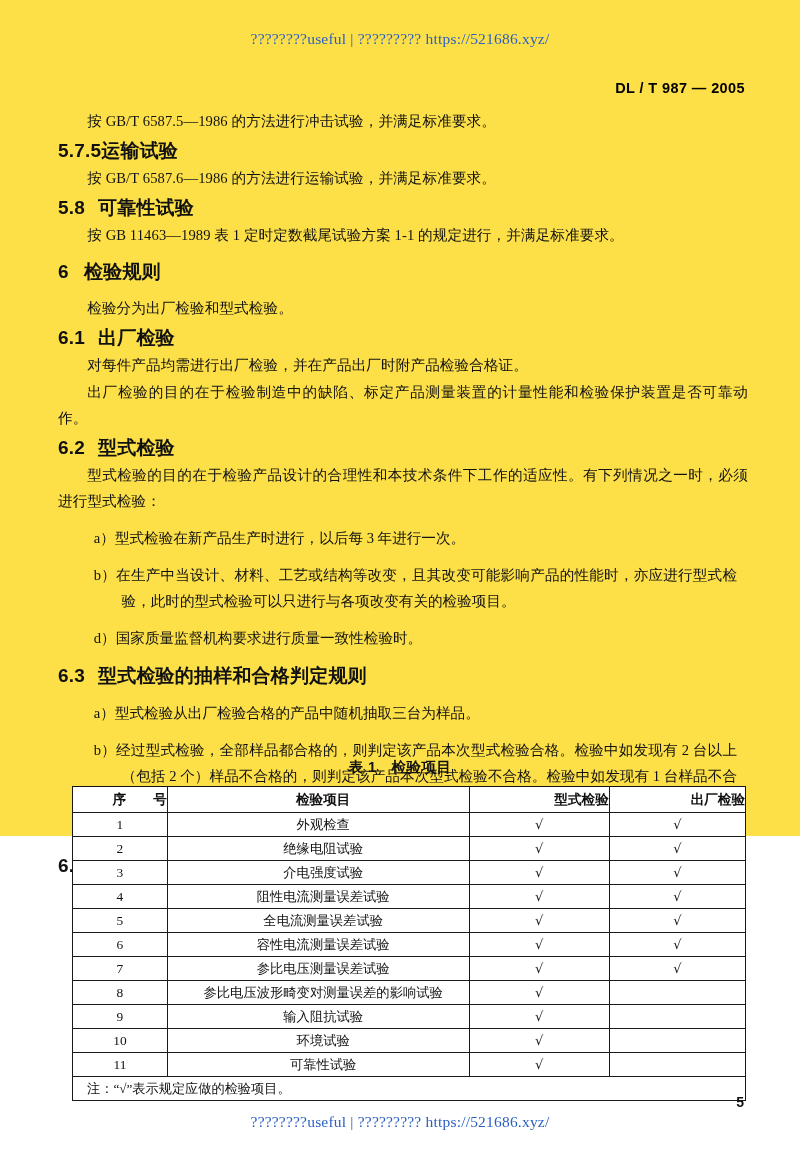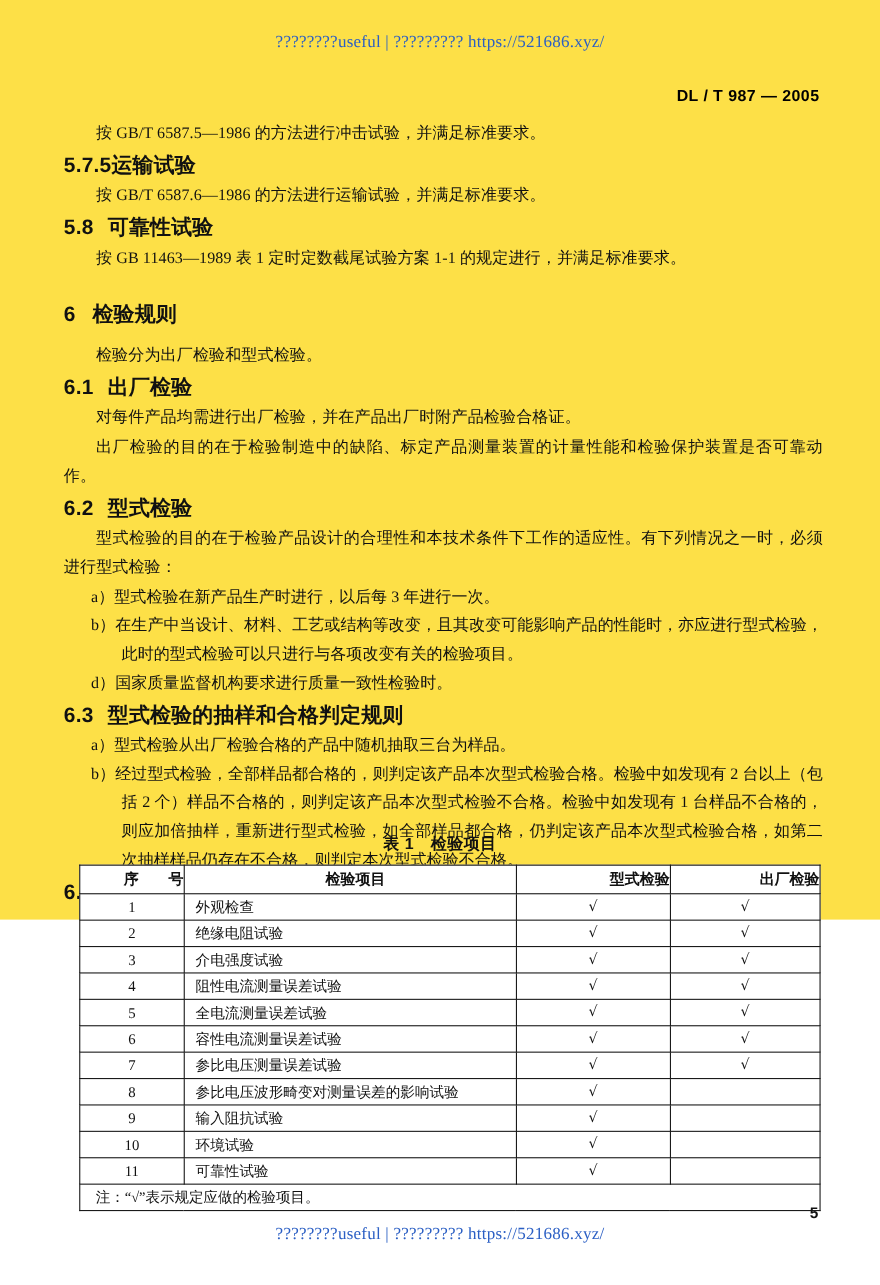--- a/index.html
+++ b/index.html
@@ -78,21 +78,21 @@
     letter-spacing: 0.2px;
   }
   .heading .num { display: inline-block; min-width: 40px; }
   .heading .num.wide { min-width: 40px; }
   .heading .num.narrow { min-width: 26px; }
 
   
   .li {
     font-size: 14.6px;
     line-height: 26px;
-    margin: 0;
+    margin: 11px;
     padding-left: 3.6em;
     text-indent: -1.9em;
     text-align: justify;
     text-justify: inter-ideograph;
   }
 
   
   .table-caption {
     position: absolute;
     top: 758px;
@@ -123,21 +123,21 @@
   }
   table.insp thead th {
     text-align: right;
     font-family: "Liberation Sans", "DejaVu Sans", sans-serif;
     font-weight: bold;
     font-size: 13.6px;
     height: 25px;
     line-height: 25px;
   }
   .col-no    { width: 95px;  text-align: center; }
-  .col-item  { width: 297px; text-align: left; padding-left: 10px !important; }
+  .col-item  { width: 297px; text-align: center; padding-left: 10px !important; }
   .col-type  { width: 142px; text-align: center; }
   .col-fact  { width: 138px; text-align: center; }
   .check {
     font-family: "DejaVu Sans", sans-serif;
     font-size: 13px;
   }
   .note-cell {
     text-align: left;
     padding-left: 14px !important;
     font-size: 13.2px;
@@ -181,21 +181,21 @@
     </div>
 
     <p class="p indent">按 GB/T 6587.6—1986 的方法进行运输试验，并满足标准要求。</p>
 
     <div class="heading">
       <span class="num wide">5.8</span><span>可靠性试验</span>
     </div>
 
     <p class="p indent">按 GB 11463—1989 表 1 定时定数截尾试验方案 1-1 的规定进行，并满足标准要求。</p>
 
-    <div class="heading" style="margin-top:25px;">
+    <div class="heading" style="margin-top:10px;">
       <span class="num narrow">6</span><span>检验规则</span>
     </div>
 
     <p class="p indent" style="margin-top:10px;">检验分为出厂检验和型式检验。</p>
 
     <div class="heading">
       <span class="num wide">6.1</span><span>出厂检验</span>
     </div>
 
     <p class="p indent">对每件产品均需进行出厂检验，并在产品出厂时附产品检验合格证。</p>

